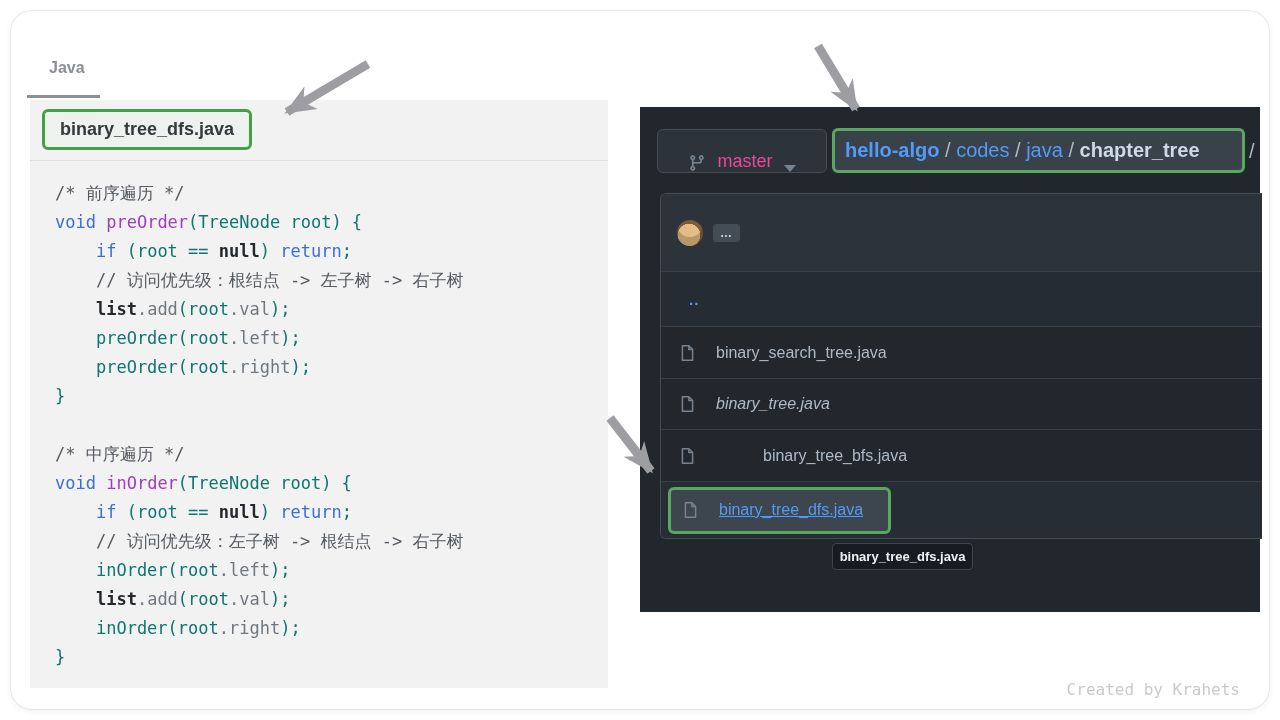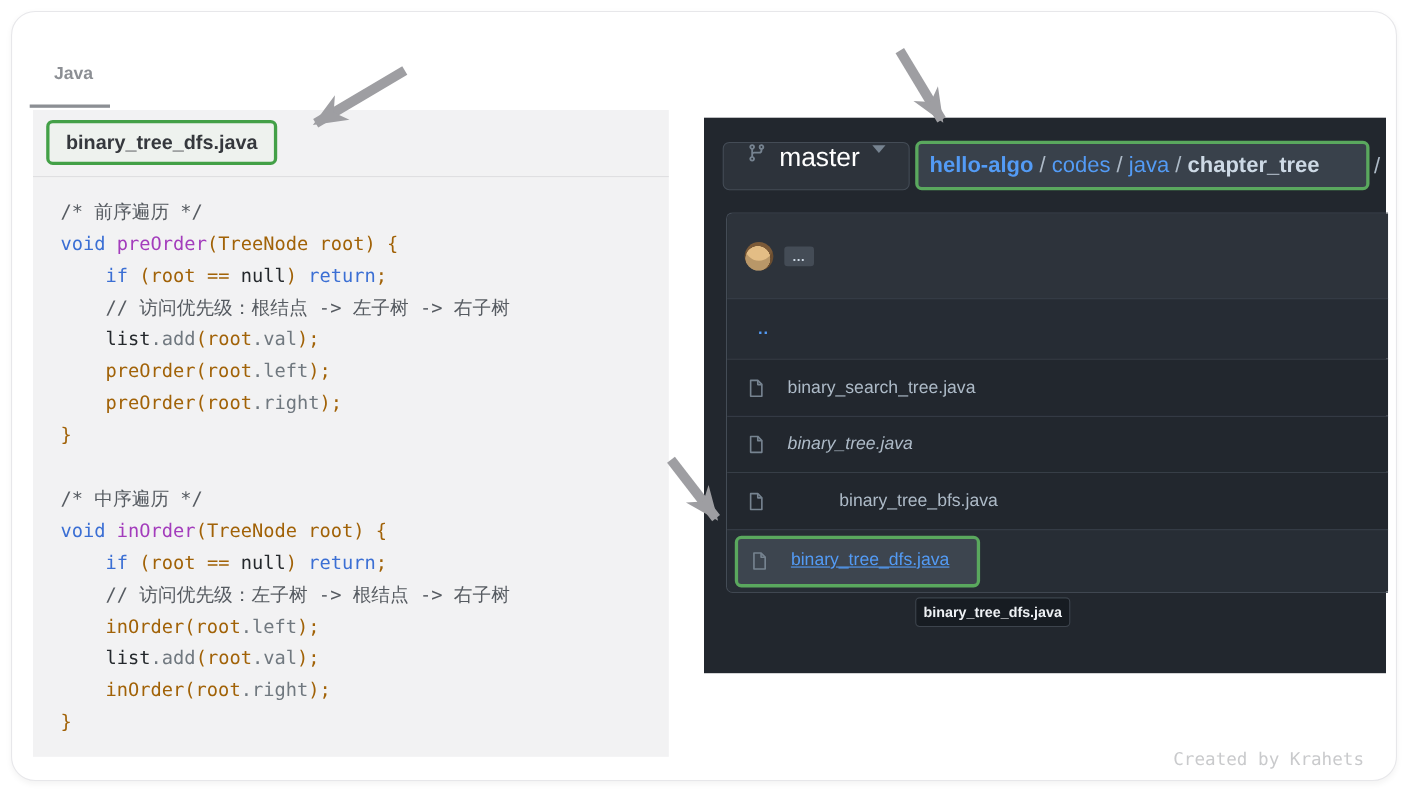--- a/index.html
+++ b/index.html
@@ -32,32 +32,32 @@
   .file-title-box span{font-weight:bold;font-size:18px;color:#35383d;}
   .code-area{
     padding:18px 0 0 25px;font-family:"DejaVu Sans Mono",monospace;
     font-size:17px;line-height:29px;white-space:pre;
   }
   .code-line{height:29px;}
   .tok-k{color:#3b6fd4;}
   .tok-nf{color:#a33cbc;}
   .tok-c{color:#565b61;}
   .tok-a{color:#70787f;}
-  .tok-p{color:#a16207;}
-  .tok-b{color:#24282c;font-weight:normal;}
+  .tok-p{color:#0f766e;}
+  .tok-b{color:#24282c;font-weight:bold;}
   
   .gh-panel{
     position:absolute;left:640px;top:107px;width:620px;height:505px;
     background:#22272e;color:#adbac7;
   }
   .branch-btn{
     position:absolute;left:17px;top:22px;width:170px;height:44px;box-sizing:border-box;
     background:#2d333b;border:1px solid #444c56;border-radius:6px;
-    display:flex;align-items:flex-start;justify-content:center;gap:11px;
-    color:#ffffff;font-size:24px;
+    display:flex;align-items:flex-end;justify-content:center;gap:11px;
+    color:#ec4899;font-size:18px;
   }
   .branch-ic{width:18px;height:18px;color:#768390;}
   .caret-down{
     width:0;height:0;border-left:6px solid transparent;border-right:6px solid transparent;
     border-top:7px solid #768390;margin-top:2px;
   }
   .crumb-box{
     position:absolute;left:192px;top:21px;width:413px;height:45px;box-sizing:border-box;
     border:3px solid #5aa85e;border-radius:6px;background:#39414b;
     display:flex;align-items:center;padding:12px 10px;font-size:20px;white-space:pre;

